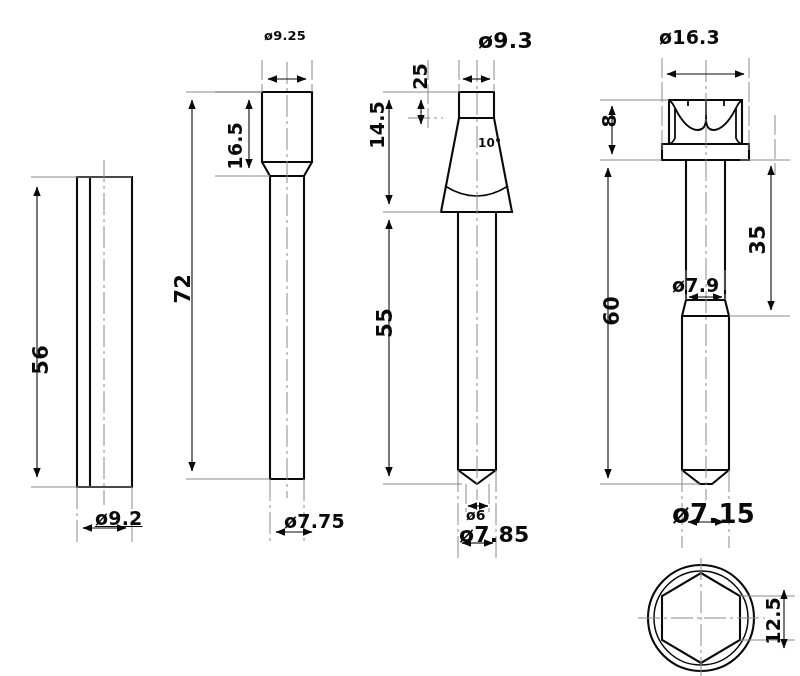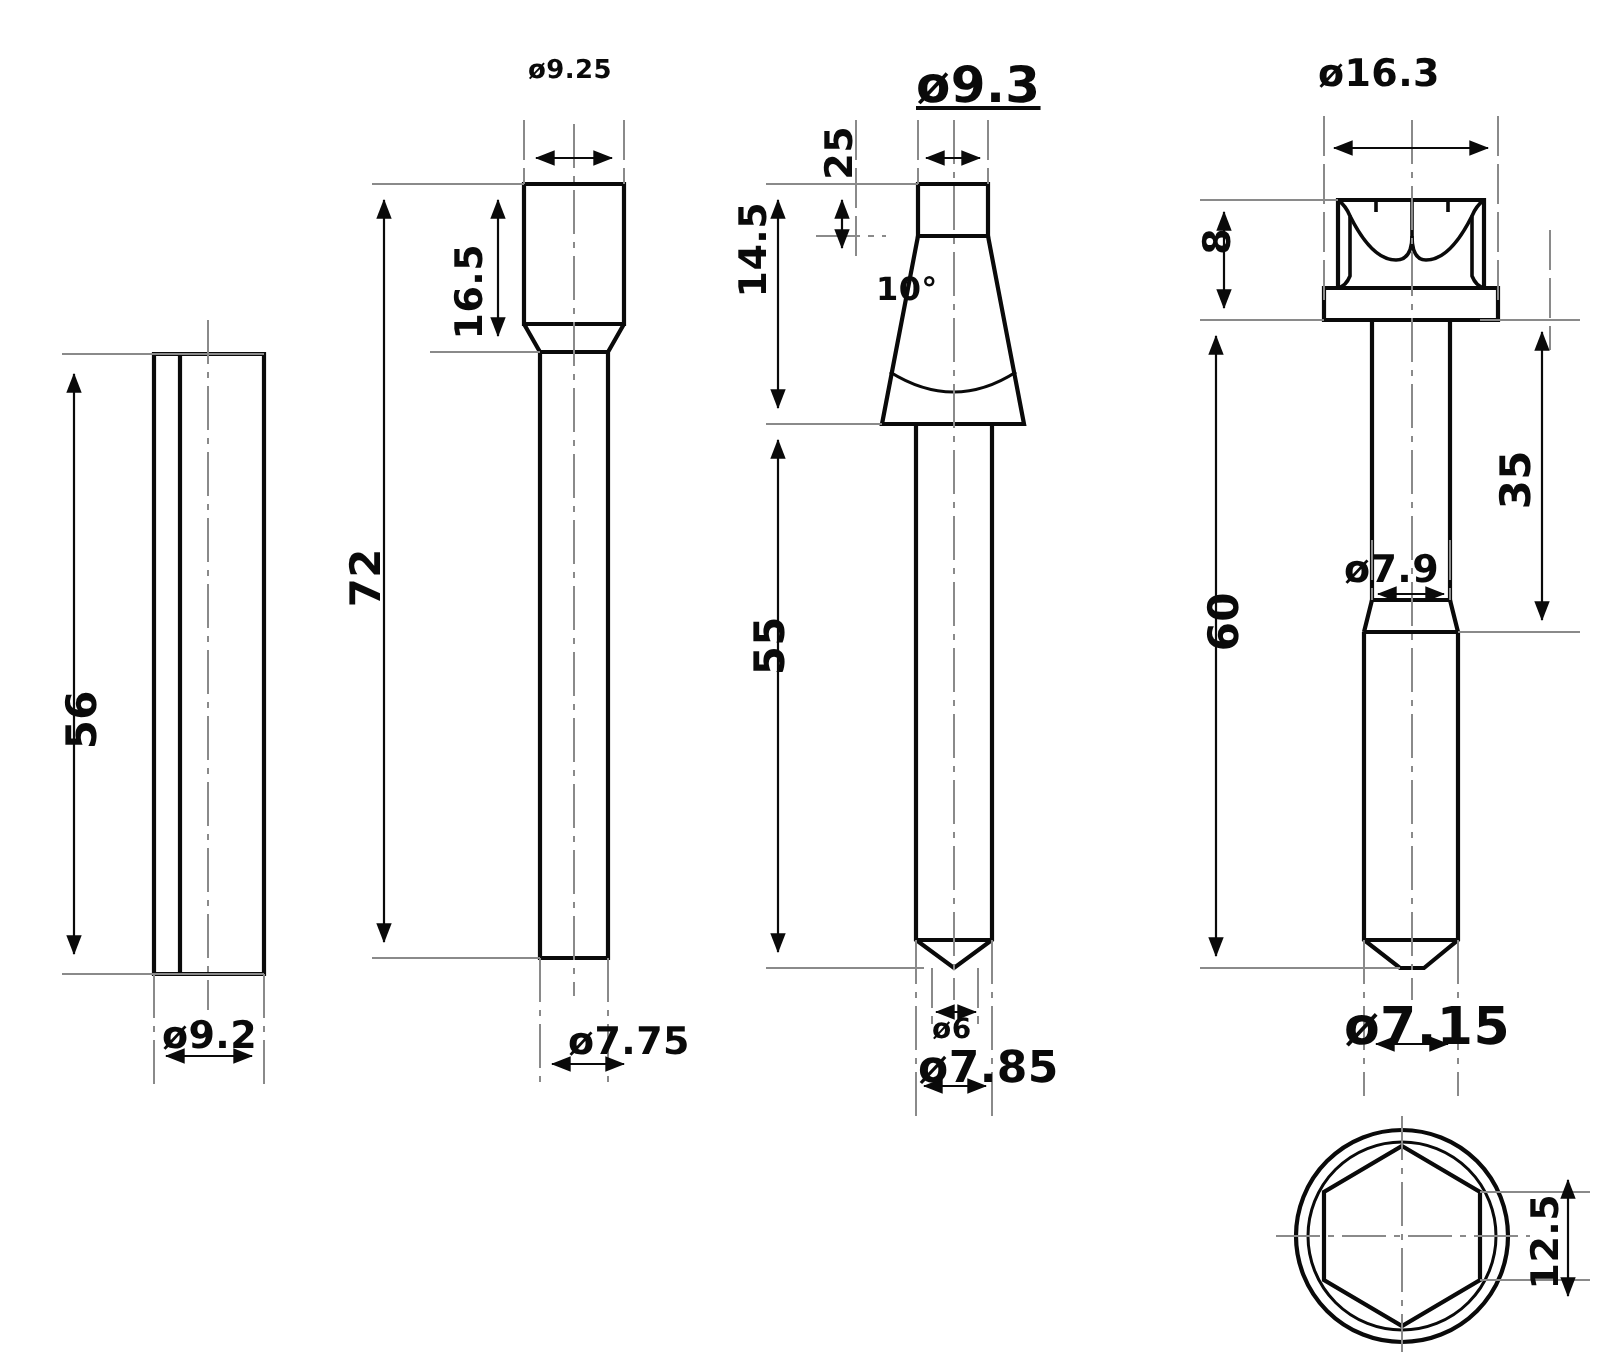--- a/index.html
+++ b/index.html
@@ -197,31 +197,31 @@
       <line x1="701" y1="558" x2="701" y2="676" stroke-dasharray="22,4,3,4"></line>
       <line x1="740" y1="596" x2="795" y2="596"></line>
       <line x1="740" y1="640" x2="795" y2="640"></line>
     </g>
     <g stroke="#0a0a0a" fill="none" stroke-width="1.1">
       <line x1="784" y1="590" x2="784" y2="648" marker-start="url(#ahr)" marker-end="url(#ah)"></line>
     </g>
   </svg>
 
   <div class="dimtext vtext" style="left:31px; top:345px; font-size:21px; transform:rotate(-90deg) translateX(-100%);">56</div>
-  <div class="dimtext" style="left:81px; top:509px; font-size:19px;">ø9.2</div>
+  <div class="dimtext" style="left:95px; top:509px; font-size:19px;text-decoration:underline;">ø9.2</div>
 
   <div class="dimtext" style="left:264px; top:29px; font-size:13px;">ø9.25</div>
   <div class="dimtext vtext" style="left:226px; top:122px; font-size:19px; transform:rotate(-90deg) translateX(-100%);">16.5</div>
   <div class="dimtext vtext" style="left:173px; top:274px; font-size:21px; transform:rotate(-90deg) translateX(-100%);">72</div>
   <div class="dimtext" style="left:284px; top:512px; font-size:19px;">ø7.75</div>
 
-  <div class="dimtext" style="left:458px; top:30px; font-size:25px;text-decoration:underline;">ø9.3</div>
+  <div class="dimtext" style="left:478px; top:30px; font-size:22px;">ø9.3</div>
   <div class="dimtext vtext" style="left:411px; top:63px; font-size:19px; transform:rotate(-90deg) translateX(-100%);">25</div>
   <div class="dimtext vtext" style="left:368px; top:101px; font-size:19px; transform:rotate(-90deg) translateX(-100%);">14.5</div>
-  <div class="dimtext" style="left:438px; top:137px; font-size:16px;">10°</div>
+  <div class="dimtext" style="left:478px; top:137px; font-size:12px;">10°</div>
   <div class="dimtext vtext" style="left:375px; top:308px; font-size:21px; transform:rotate(-90deg) translateX(-100%);">55</div>
   <div class="dimtext" style="left:466px; top:508px; font-size:14px;">ø6</div>
   <div class="dimtext" style="left:459px; top:524px; font-size:22px;">ø7.85</div>
 
   <div class="dimtext" style="left:659px; top:28px; font-size:19px;">ø16.3</div>
   <div class="dimtext vtext" style="left:600px; top:114px; font-size:19px; transform:rotate(-90deg) translateX(-100%);">8</div>
   <div class="dimtext vtext" style="left:748px; top:225px; font-size:21px; transform:rotate(-90deg) translateX(-100%);">35</div>
   <div class="dimtext" style="left:672px; top:276px; font-size:19px;">ø7.9</div>
   <div class="dimtext vtext" style="left:602px; top:296px; font-size:21px; transform:rotate(-90deg) translateX(-100%);">60</div>
   <div class="dimtext" style="left:672px; top:501px; font-size:26px;">ø7.15</div>

